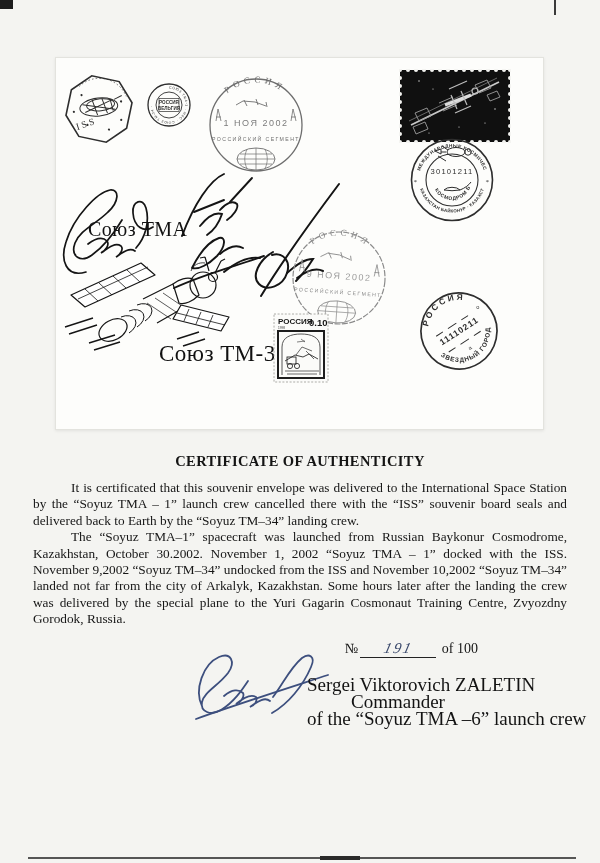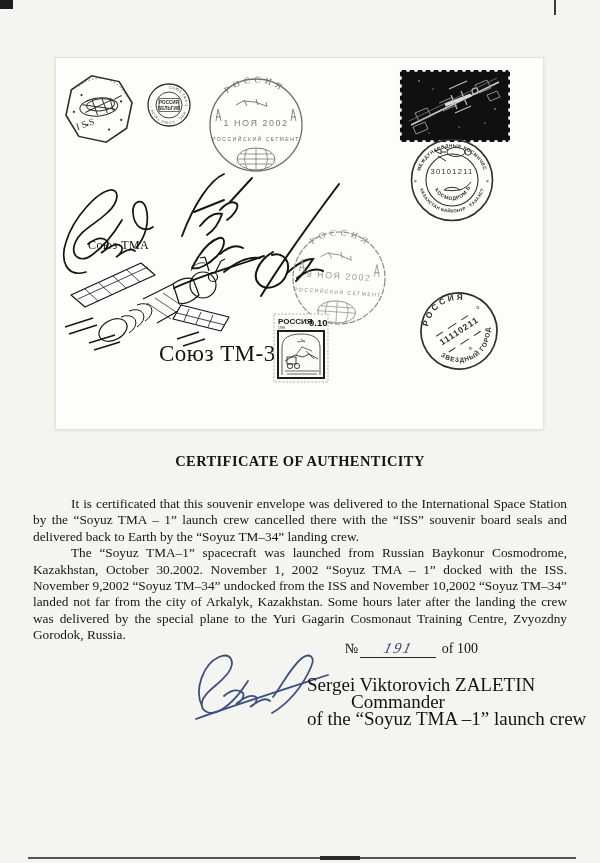--- a/index.html
+++ b/index.html
@@ -12,28 +12,28 @@
   .art-tr{left:554px;top:0;width:2px;height:15px;background:#3a3a3a;}
   .art-bottom{left:28px;top:857px;width:548px;height:2px;background:#555;}
   .art-bottom2{left:320px;top:856px;width:40px;height:4px;background:#2a2a2a;}
 
   
   .envelope{position:absolute;left:55px;top:57px;width:487px;height:371px;
     background:#fdfdfb;border:1px solid #e3e3de;box-shadow:0 1px 3px rgba(0,0,0,.08);}
   .env-el{position:absolute;}
 
   .label-cyr{position:absolute;color:#111;font-family:"Liberation Serif",serif;}
-  .lbl-tma{left:32px;top:180px;font-size:12px;letter-spacing:.5px;text-align:right;}
+  .lbl-tma{left:32px;top:160px;font-size:20px;letter-spacing:.5px;text-align:right;}
   .lbl-tm34{left:103px;top:283px;font-size:23px;letter-spacing:.5px;}
 
   
   .cert-title{position:absolute;left:0;top:453px;width:600px;text-align:center;
     font-weight:bold;font-size:14.5px;letter-spacing:.4px;color:#141414;}
   .cert-body{position:absolute;left:33px;top:480px;width:534px;color:#161616;
-    font-size:13.3px;line-height:16.4px;text-align:justify;margin-top:16px;}
+    font-size:13.3px;line-height:16.4px;text-align:justify;}
   .cert-body p{margin:0;text-indent:38px;}
 
   .num-row{position:absolute;left:345px;top:640px;font-size:14px;color:#141414;white-space:nowrap;}
   .num-line{display:inline-block;width:76px;border-bottom:1.2px solid #222;text-align:center;
     margin:0 2px;vertical-align:baseline;}
   .num-hand{display:inline-block;font-size:15px;font-style:italic;color:#39486b;
     transform:skewX(-14deg);letter-spacing:2px;font-family:"Liberation Serif",serif;}
 
   .signatory{position:absolute;left:307px;top:676px;width:215px;font-size:19px;
     line-height:17.2px;color:#131313;}
@@ -383,16 +383,16 @@
         <path d="M34,48 C42,41 49,41 53,45 C55,49 50,55 46,56 C52,51 60,45 66,49 C68,53 64,58 60,59 C66,55 74,48 80,53"></path>
         <path d="M83,49 C93,36 100,20 112,10 C119,5 126,8 121,19 C113,38 98,56 82,65"></path>
         <path d="M6,71 C42,58 92,42 138,27"></path>
       </g>
     </svg>
   </div>
 
   <div class="signatory">
     <div>Sergei Viktorovich ZALETIN</div>
     <div class="sgn-l2">Commander</div>
-    <div>of the “Soyuz TMA –1” launch crew</div>
+    <div>of the “Soyuz TMA –6” launch crew</div>
   </div>
 
 </div>
 
 </body></html>

